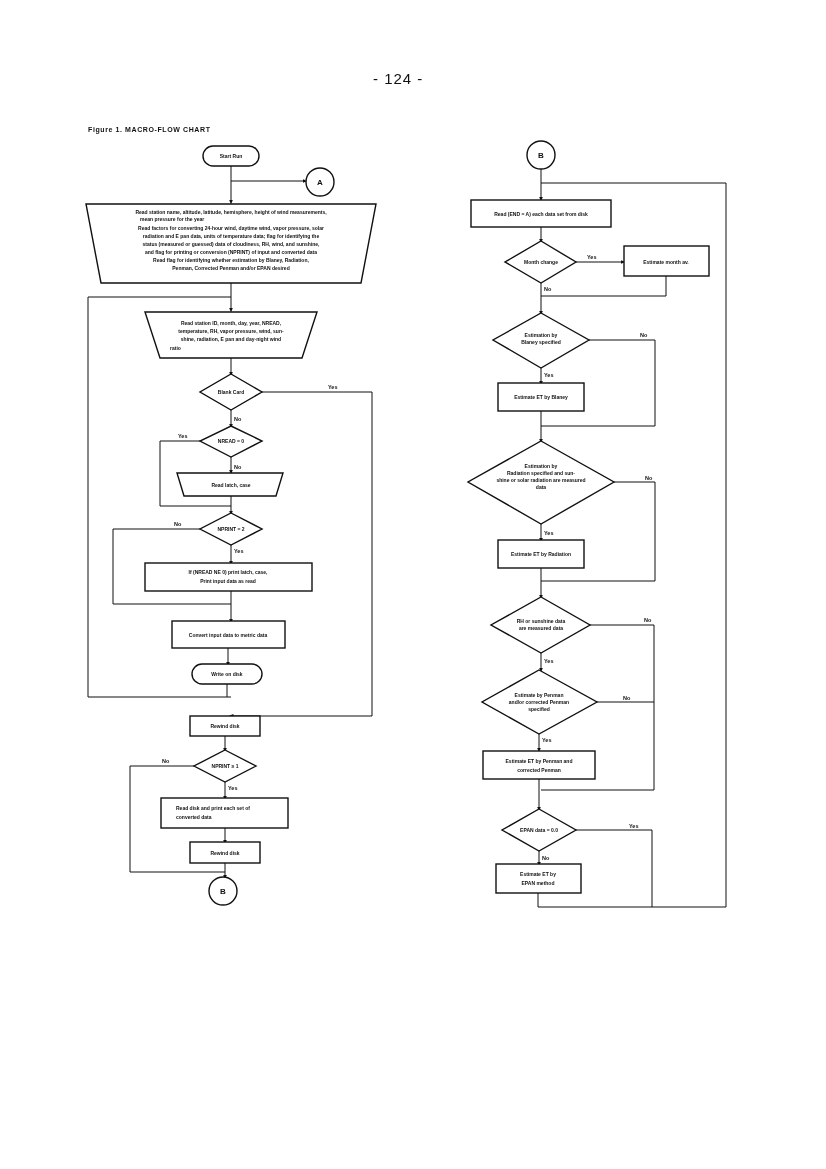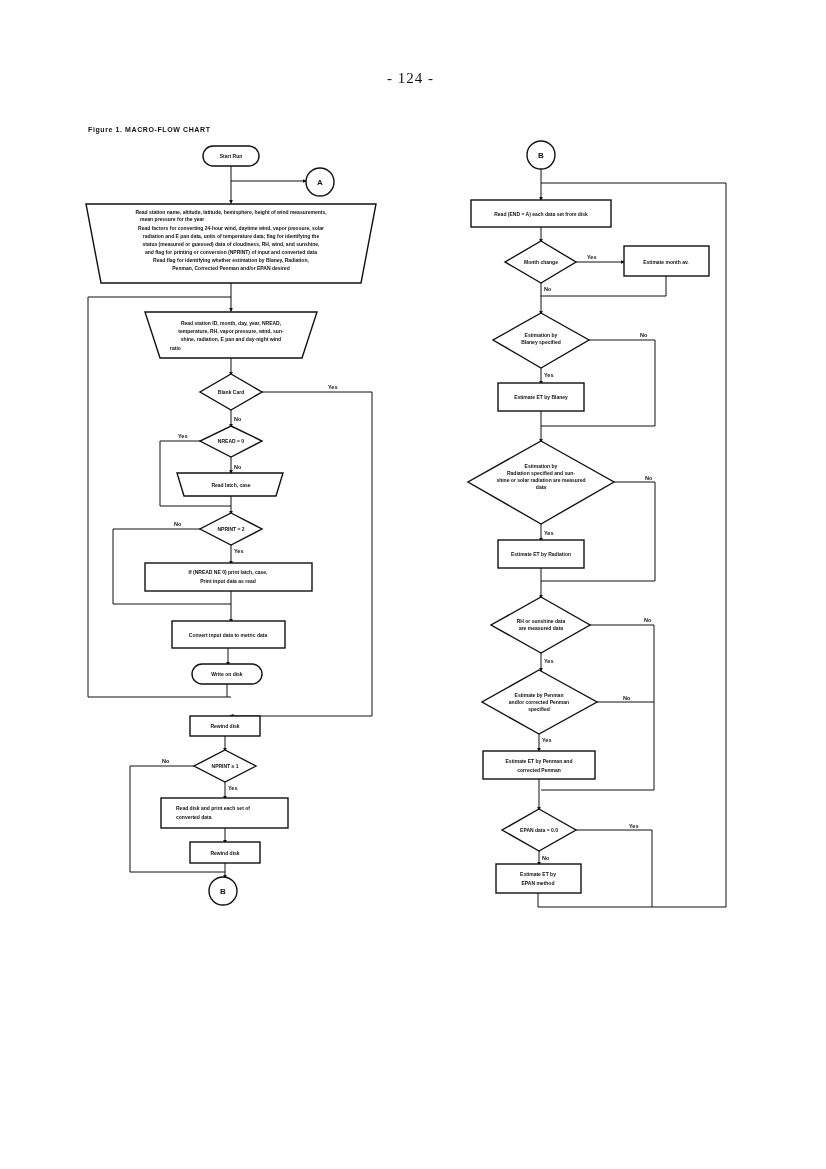--- a/index.html
+++ b/index.html
@@ -1,18 +1,18 @@
 <!DOCTYPE html>
 <html><head>
 <meta charset="utf-8">
 <style>
   html, body { margin:0; padding:0; background:#ffffff; }
   body { width:826px; height:1169px; position:relative; overflow:hidden;
          font-family:"Liberation Sans", sans-serif; color:#111; }
-  .page-number { position:absolute; left:387px; top:70px; font-family:Liberation Serif, serif;
+  .page-number { position:absolute; left:373px; top:70px; font-family:Liberation Sans, sans-serif;
                  font-size:15px; letter-spacing:1px; }
   .fig-caption { position:absolute; left:88px; top:126px; font-size:7px; font-weight:bold; letter-spacing:0.6px; }
   svg#flow { position:absolute; left:0; top:0; }
   svg text { font-family:"Liberation Sans", sans-serif; font-size:5px; font-weight:bold; fill:#111; }
   svg text.lbl { font-size:5.5px; }
   svg text.conn { font-size:8px; }
   .shape { fill:#fff; stroke:#111; stroke-width:1.4; }
   .line { fill:none; stroke:#111; stroke-width:1; }
 </style>
 </head>

